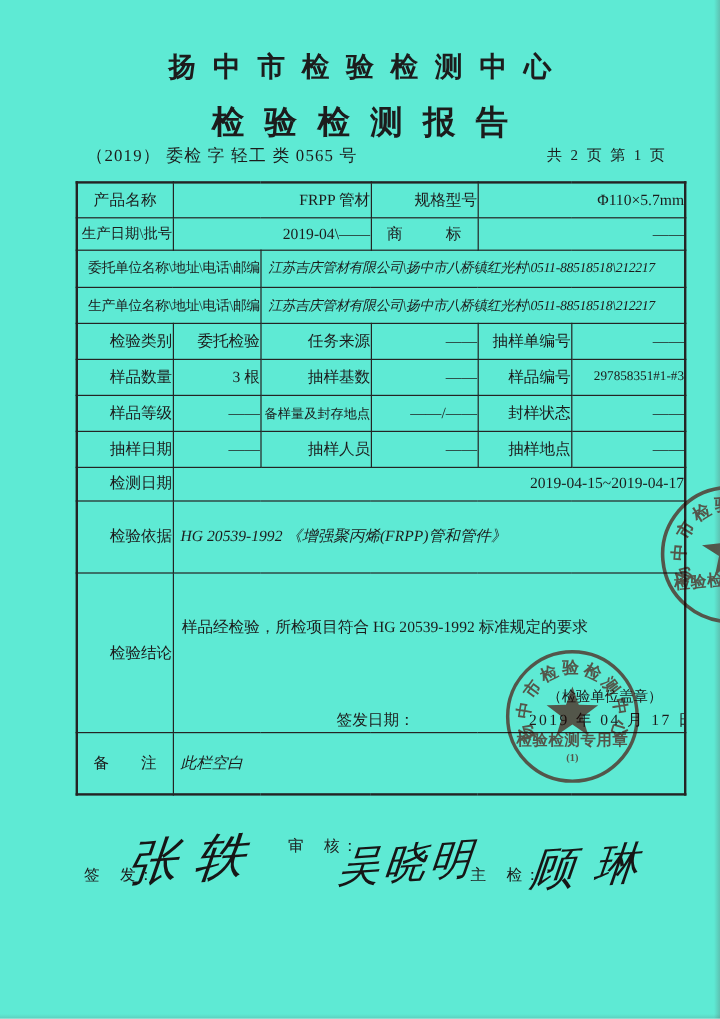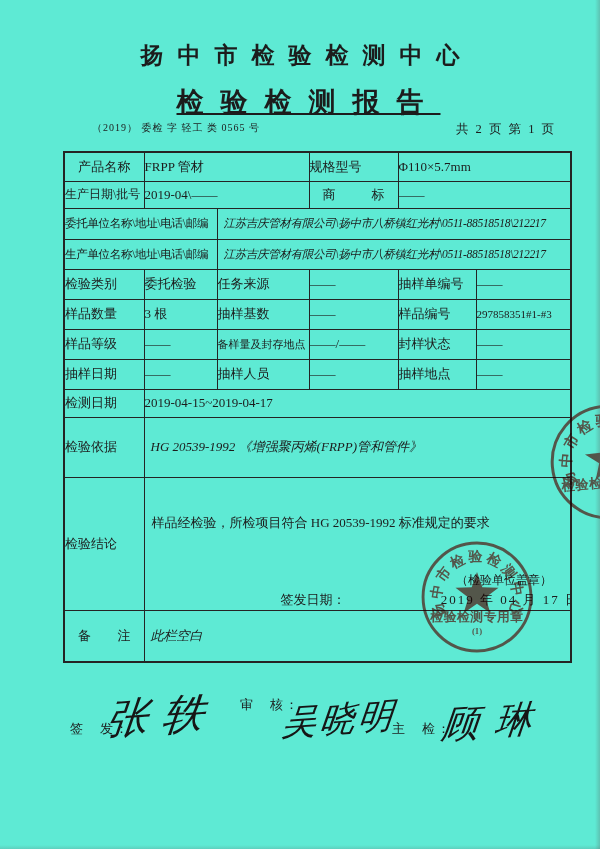--- a/index.html
+++ b/index.html
@@ -3,28 +3,28 @@
 <meta charset="utf-8">
 <style>
   html,body{margin:0;padding:0;}
   body{width:600px;height:849px;background:#e9e9e7;font-family:"Liberation Serif","DejaVu Serif",serif;}
   .page{position:relative;width:600px;height:849px;background:#5eead4;overflow:hidden;color:#1c1c1c;}
 
   
   .org-title{position:absolute;top:40px;left:0;width:100%;text-align:center;
     font-size:23px;font-weight:bold;letter-spacing:14px;text-indent:14px;white-space:nowrap;}
   .report-title{position:absolute;top:84px;left:0;width:100%;text-align:center;
-    font-size:27px;font-weight:bold;letter-spacing:17px;text-indent:17px;white-space:nowrap;text-decoration:underline;}
-  .report-no{position:absolute;top:121px;left:72px;font-size:10px;letter-spacing:1px;margin-left:20px;}
+    font-size:27px;font-weight:bold;letter-spacing:17px;text-indent:17px;white-space:nowrap;}
+  .report-no{position:absolute;top:121px;left:72px;font-size:14px;letter-spacing:1px;}
   .page-info{position:absolute;top:121px;right:44px;font-size:12.5px;letter-spacing:2px;}
 
   
   table.doc{position:absolute;left:63px;top:151px;width:507px;border-collapse:collapse;
     table-layout:fixed;border:2.5px solid #242424;}
-  td{border:1.5px solid #242424;font-size:13px;text-align:left;vertical-align:middle;
+  td{border:1.5px solid #242424;font-size:13px;text-align:right;vertical-align:middle;
     padding:0;overflow:hidden;white-space:nowrap;}
   td.left{text-align:left;padding-left:6px;font-style:italic;}
   td.spread{text-align:justify;text-align-last:justify;padding:0 13px;}
   td.sm{font-size:11.5px;letter-spacing:-0.3px;}
   td.xs{font-size:11px;}
   td.md{font-size:12px;}
   .conclusion-cell{position:relative;vertical-align:top;padding-left:31px;}
   .conclusion-text{position:absolute;left:7px;top:36px;font-size:13px;}
   .seal-note{position:absolute;right:18px;top:94px;font-size:12px;}
   .issue-line{position:absolute;left:136px;top:113px;font-size:13px;}

